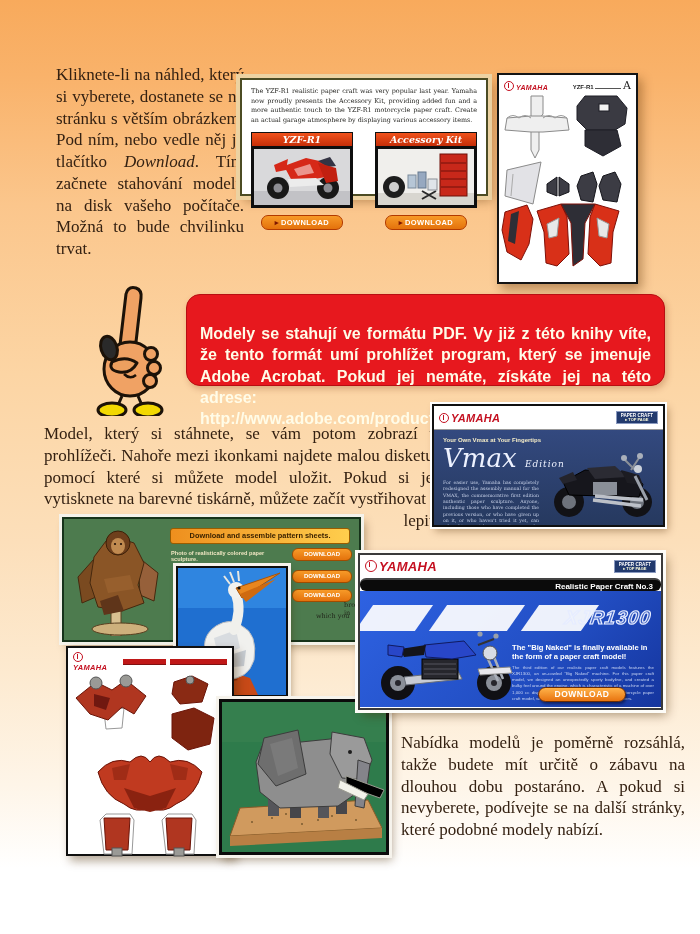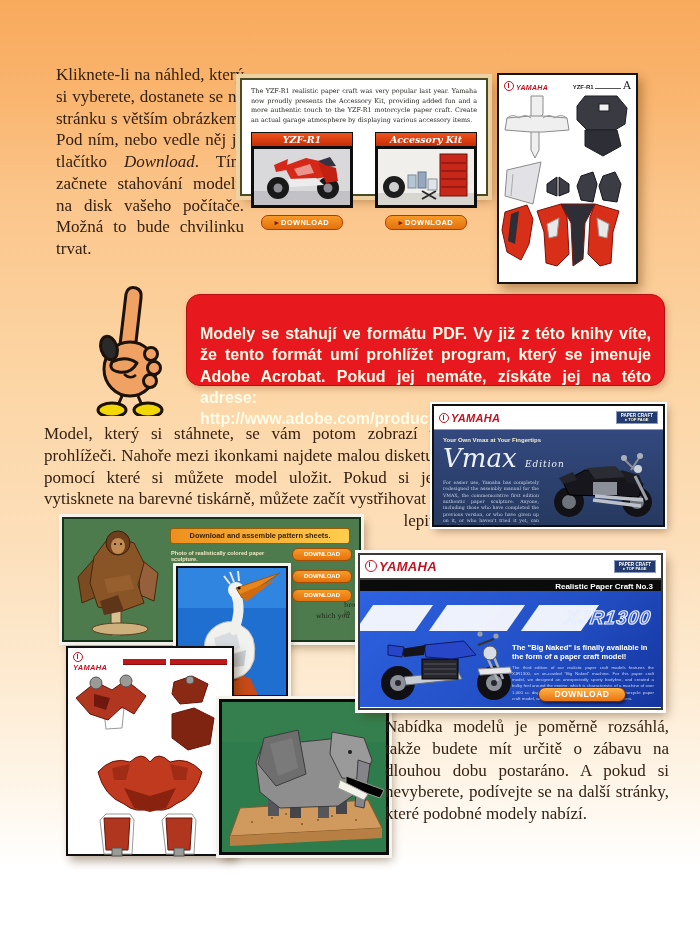--- a/index.html
+++ b/index.html
@@ -77,21 +77,21 @@
   #monkey-sheet{left:66px;top:646px;width:168px;height:210px;border:2px solid #101010;
     box-shadow:4px 5px 9px rgba(70,40,0,.4);}
   .red-title{display:inline-block;height:5px;background:#c01818;vertical-align:2px;margin-left:4px;border-bottom:1px solid #801010;}
   
   #elephant{left:219px;top:699px;width:170px;height:156px;border:3px solid #0b0b0b;
     box-shadow:0 0 0 3px #f6f3ec,3px 5px 9px rgba(70,40,0,.42);overflow:hidden;}
   
   #xjr-screen{left:358px;top:553px;width:305px;height:157px;border:2px solid #3a3a3a;
     box-shadow:0 0 0 3px #fdfcf8,4px 5px 10px rgba(70,40,0,.45);}
   #xjr-bar{height:13px;background:#0b0b0b;color:#fff;font-family:"Liberation Sans",sans-serif;
-    font-weight:bold;font-size:8px;text-align:right;line-height:13px;padding-right:8px;border-top:2px solid #444;box-sizing:border-box;}
+    font-weight:bold;font-size:8px;text-align:right;line-height:13px;padding-right:8px;border-top:2px solid #444;box-sizing:border-box;border-radius:6px;}
   #xjr-body{position:relative;height:116px;background:linear-gradient(135deg,#2e62e2 0%,#2350c6 55%,#15359e 100%);overflow:hidden;}
   .stripe{position:absolute;top:14px;height:26px;background:rgba(255,255,255,.92);transform:skewX(-35deg);}
   #xjr-logo{position:absolute;right:10px;top:16px;font-family:"Liberation Sans",sans-serif;font-weight:bold;
     font-style:italic;font-size:19px;letter-spacing:1px;color:rgba(255,255,255,.14);
     -webkit-text-stroke:1.2px #e6ecff;transform:skewX(-8deg);}
   #xjr-headline{position:absolute;left:152px;top:52px;width:146px;color:#fff;
     font-family:"Liberation Sans",sans-serif;font-weight:bold;font-size:7.6px;line-height:1.25;}
   #xjr-text{position:absolute;left:152px;top:74px;width:142px;color:#c5d2f2;
     font-family:"Liberation Sans",sans-serif;font-size:4.4px;line-height:1.4;text-align:justify;}
   #xjr-btn{position:absolute;left:178px;top:96px;width:88px;height:15px;border-radius:8px;
@@ -388,16 +388,16 @@
         <circle cx="136" cy="19" r="2.6" fill="#99a0aa"></circle>
           <circle cx="120" cy="17" r="2.6" fill="#99a0aa"></circle>
         <polygon points="118,52 150,50 152,56 120,58" fill="#e8e8ec" stroke="#888"></polygon>
       </svg>
       <div id="xjr-headline">The "Big Naked" is finally available in the form of a paper craft model!</div>
       <div id="xjr-text">The third edition of our realistic paper craft models features the XJR1300, an un-cowled "Big Naked" machine. For this paper craft model, we designed an unexpectedly sporty bodyline, and created a bulky feel around the engine, which is characteristic of a machine of over 1,000 cc displacement. Try assembling this realistic motorcycle paper craft model, which received the highest vote from our viewers.</div>
       <div id="xjr-btn">DOWNLOAD</div>
     </div>
   </div>
 
-  <p class="abs par" id="bottom-par" style="margin:0;">Nabídka modelů je poměrně rozsáhlá, takže budete mít určitě o zábavu na dlouhou dobu postaráno. A pokud si nevyberete, podívejte se na další stránky, které podobné modely nabízí.</p>
+  <p class="abs par" id="bottom-par" style="margin:16px;">Nabídka modelů je poměrně rozsáhlá, takže budete mít určitě o zábavu na dlouhou dobu postaráno. A pokud si nevyberete, podívejte se na další stránky, které podobné modely nabízí.</p>
 
 
 </div>
 
 </body></html>

